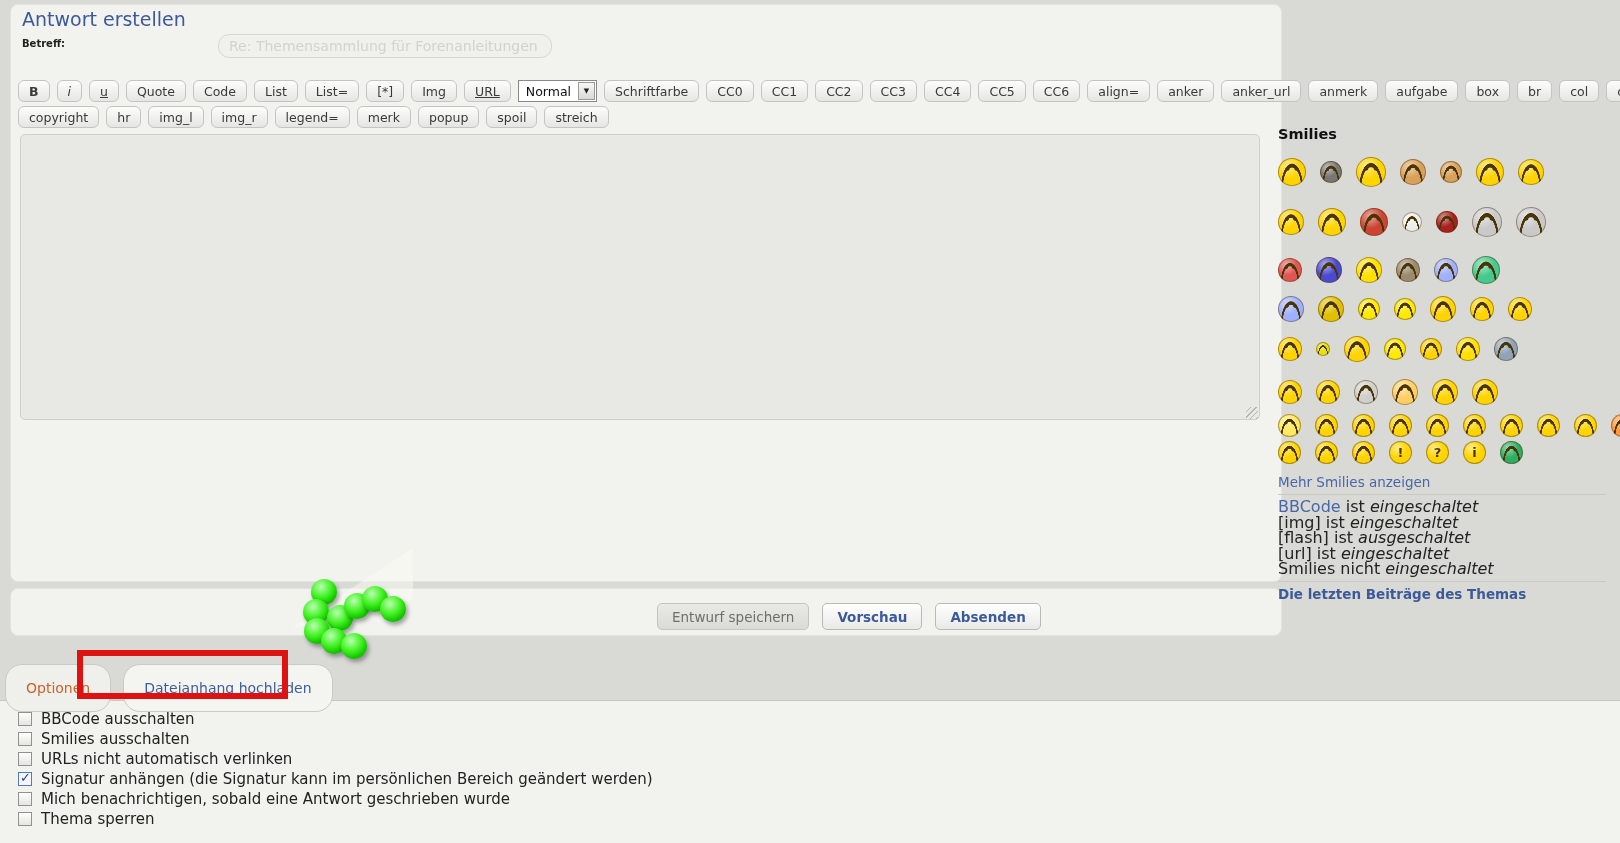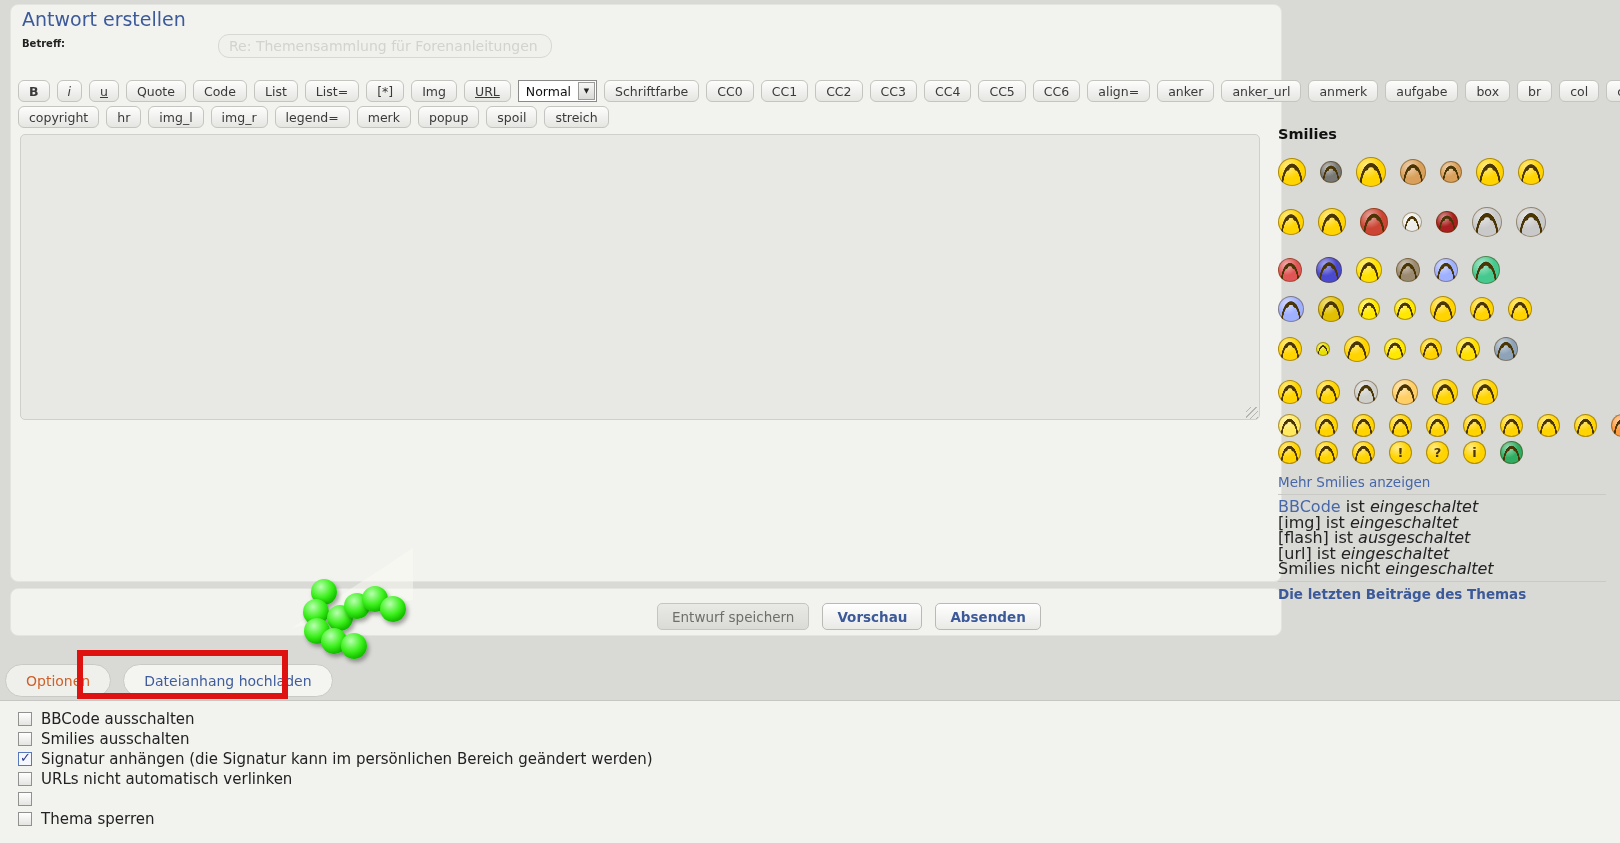--- a/index.html
+++ b/index.html
@@ -99,21 +99,21 @@
   }
   #actions button.muted {
     background:linear-gradient(#e9e9e6,#dadad7); color:#6e6e6b; font-weight:400;
     border-color:#c4c4c1;
   }
 
   
   #tabs { position:absolute; left:5px; top:664px; display:flex; gap:12px; z-index:5; }
   #tabs [data-repeat]{ display:contents; }
   .tab {
-    height:33px; display:flex; align-items:center; padding:0 20px; font-size:14px;
+    height:48px; display:flex; align-items:center; padding:0 20px; font-size:14px;
     border:1px solid #c9c9c6; border-radius:17px; background:#f4f4f1;
     color:#3f5d9d; cursor:pointer; white-space:nowrap;
   }
   .tab.current { color:#cf6028; background:#efefec; }
   #highlight-box {
     position:absolute; left:77px; top:650px; width:211px; height:49px;
     border:6px solid #df1212; z-index:100; pointer-events:none;
   }
 
   
@@ -418,28 +418,29 @@
 
   <label class="opt-row">
         <span class="checkbox"></span>
         <span class="opt-label">BBCode ausschalten</span>
       </label>
       <label class="opt-row">
         <span class="checkbox"></span>
         <span class="opt-label">Smilies ausschalten</span>
       </label>
       <label class="opt-row">
+        <span class="checkbox"></span>
+        <span class="opt-label">URLs nicht automatisch verlinken</span>
+      </label>
+      <label class="opt-row">
         <span class="checkbox checked"></span>
         <span class="opt-label">Signatur anhängen (die Signatur kann im persönlichen Bereich geändert werden)</span>
       </label>
       <label class="opt-row">
         <span class="checkbox"></span>
-        <span class="opt-label">URLs nicht automatisch verlinken</span>
-      </label>
-      <label class="opt-row">
-        <span class="checkbox"></span>
+        <span class="opt-label">Mich benachrichtigen, sobald eine Antwort geschrieben wurde</span>
       </label>
       <label class="opt-row">
         <span class="checkbox"></span>
         <span class="opt-label">Thema sperren</span>
       </label>
     </div>
 </div>
 
 </body></html>

